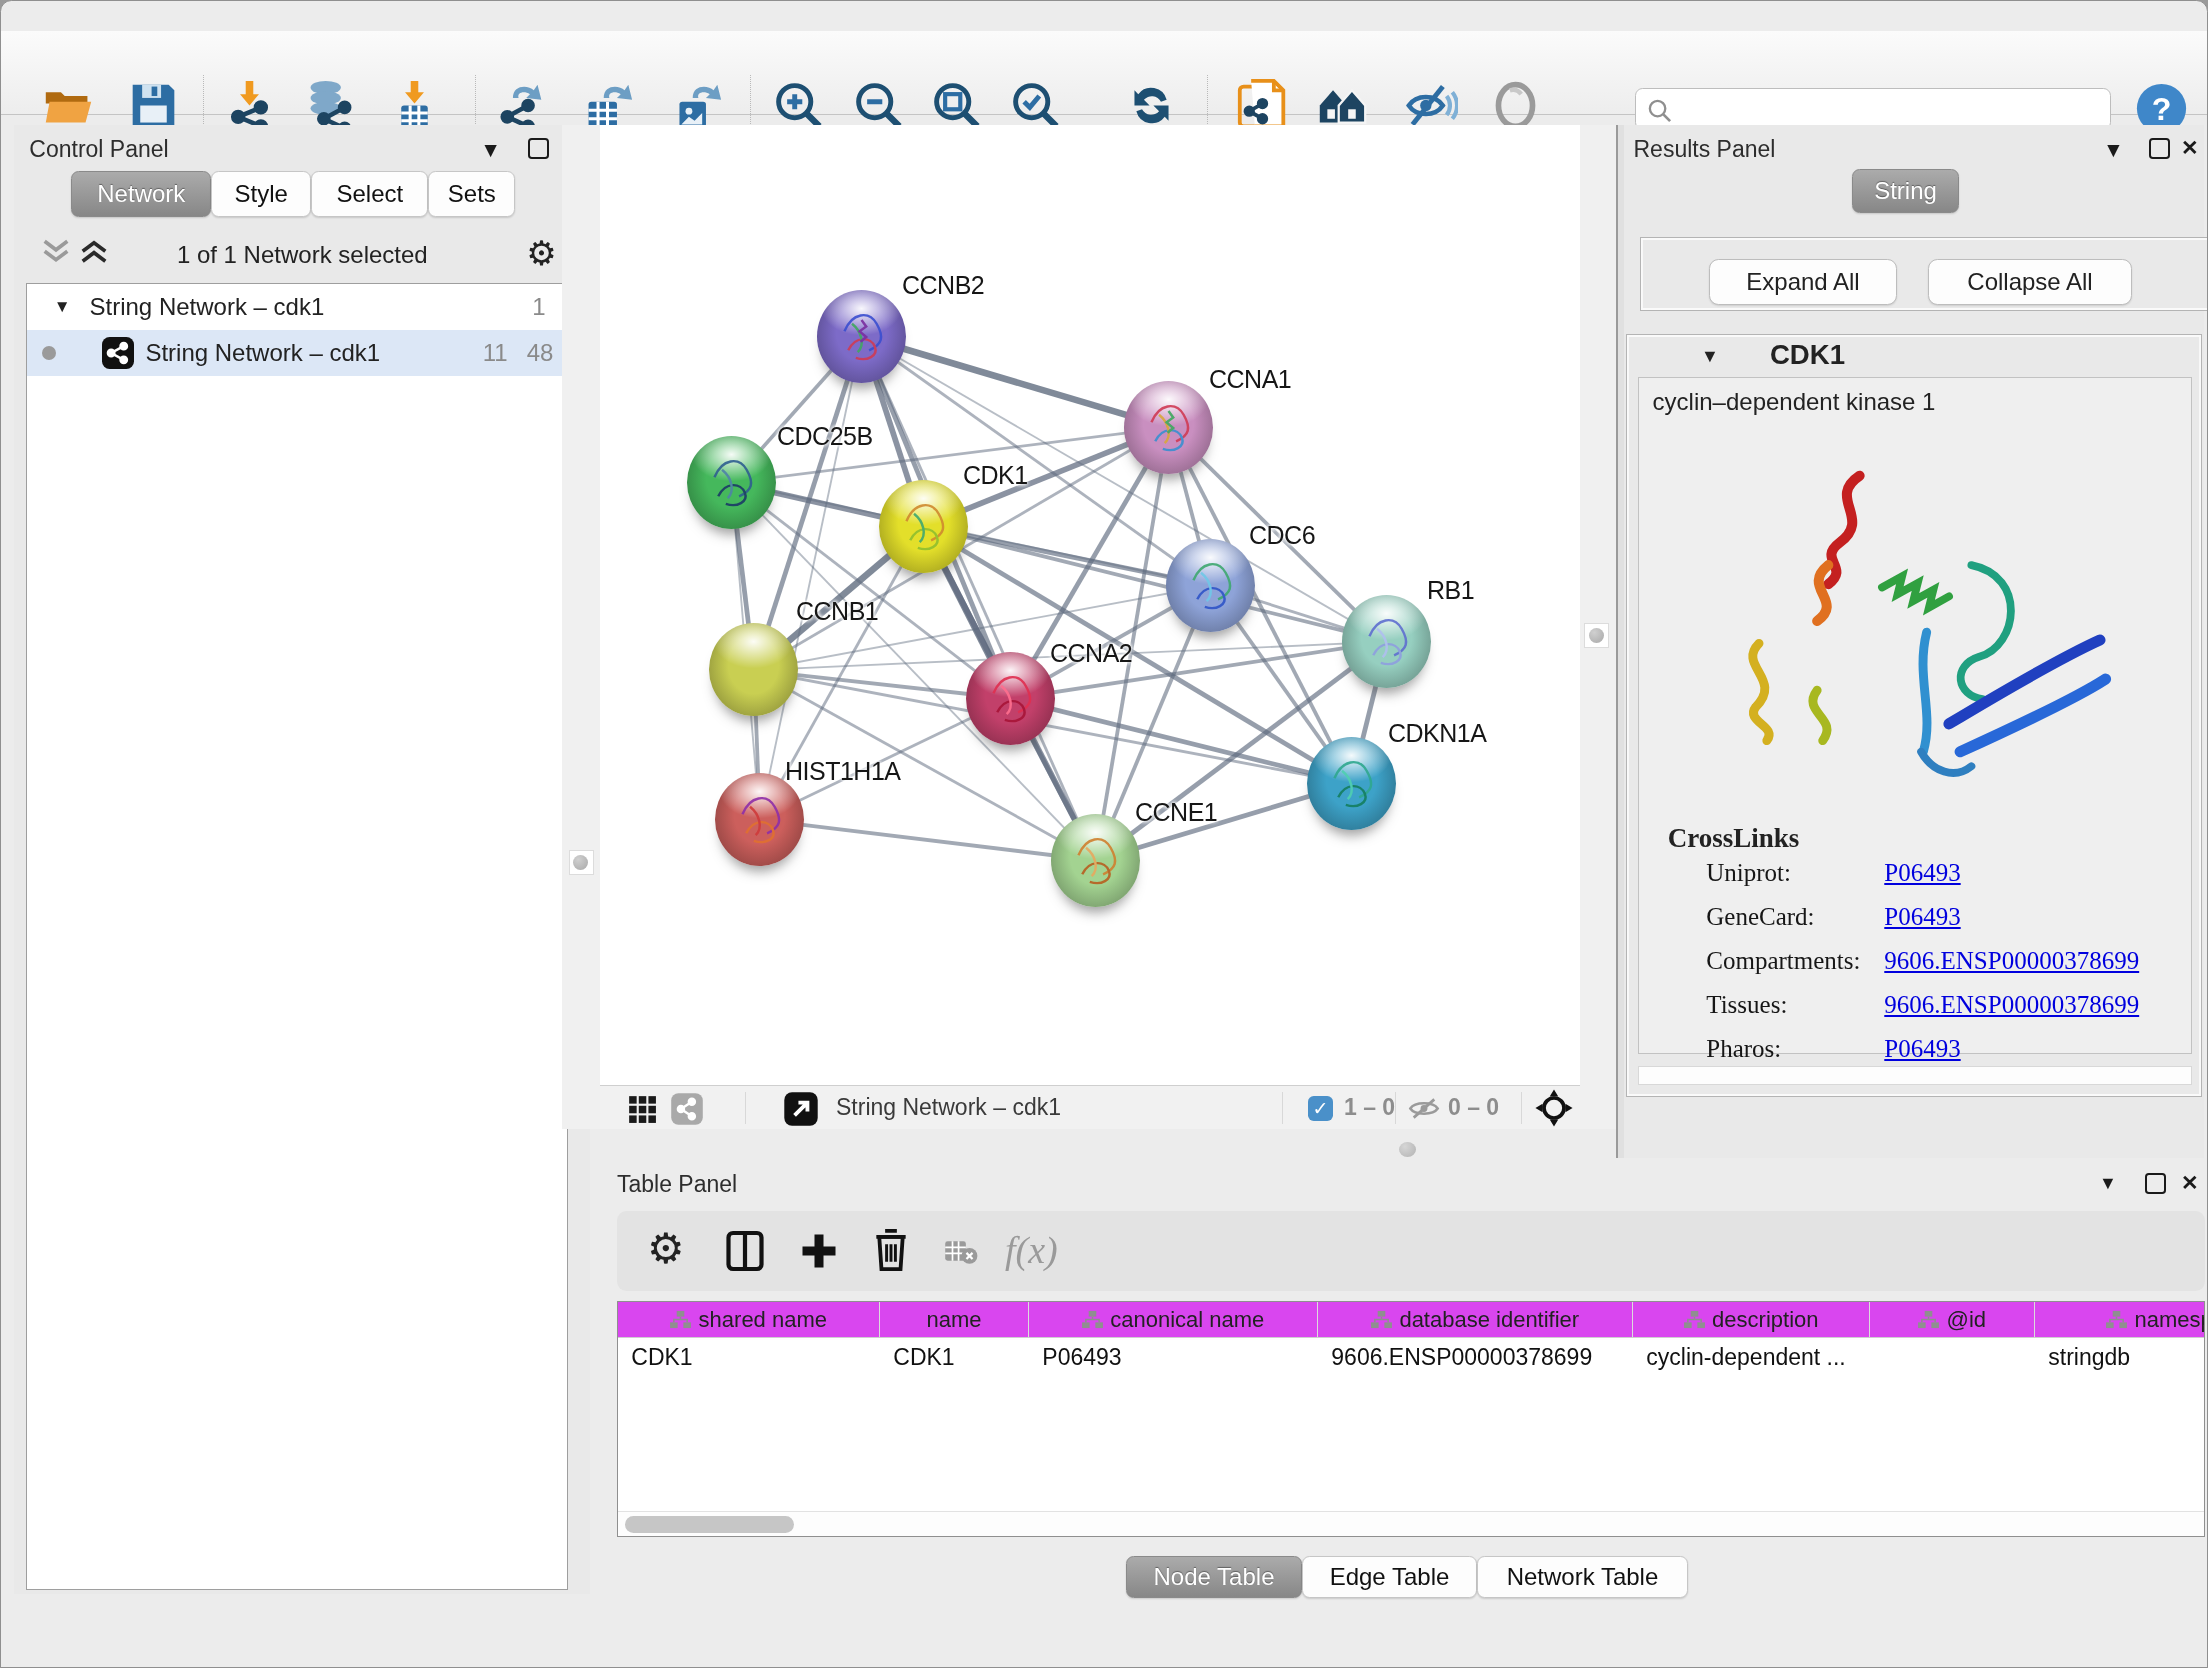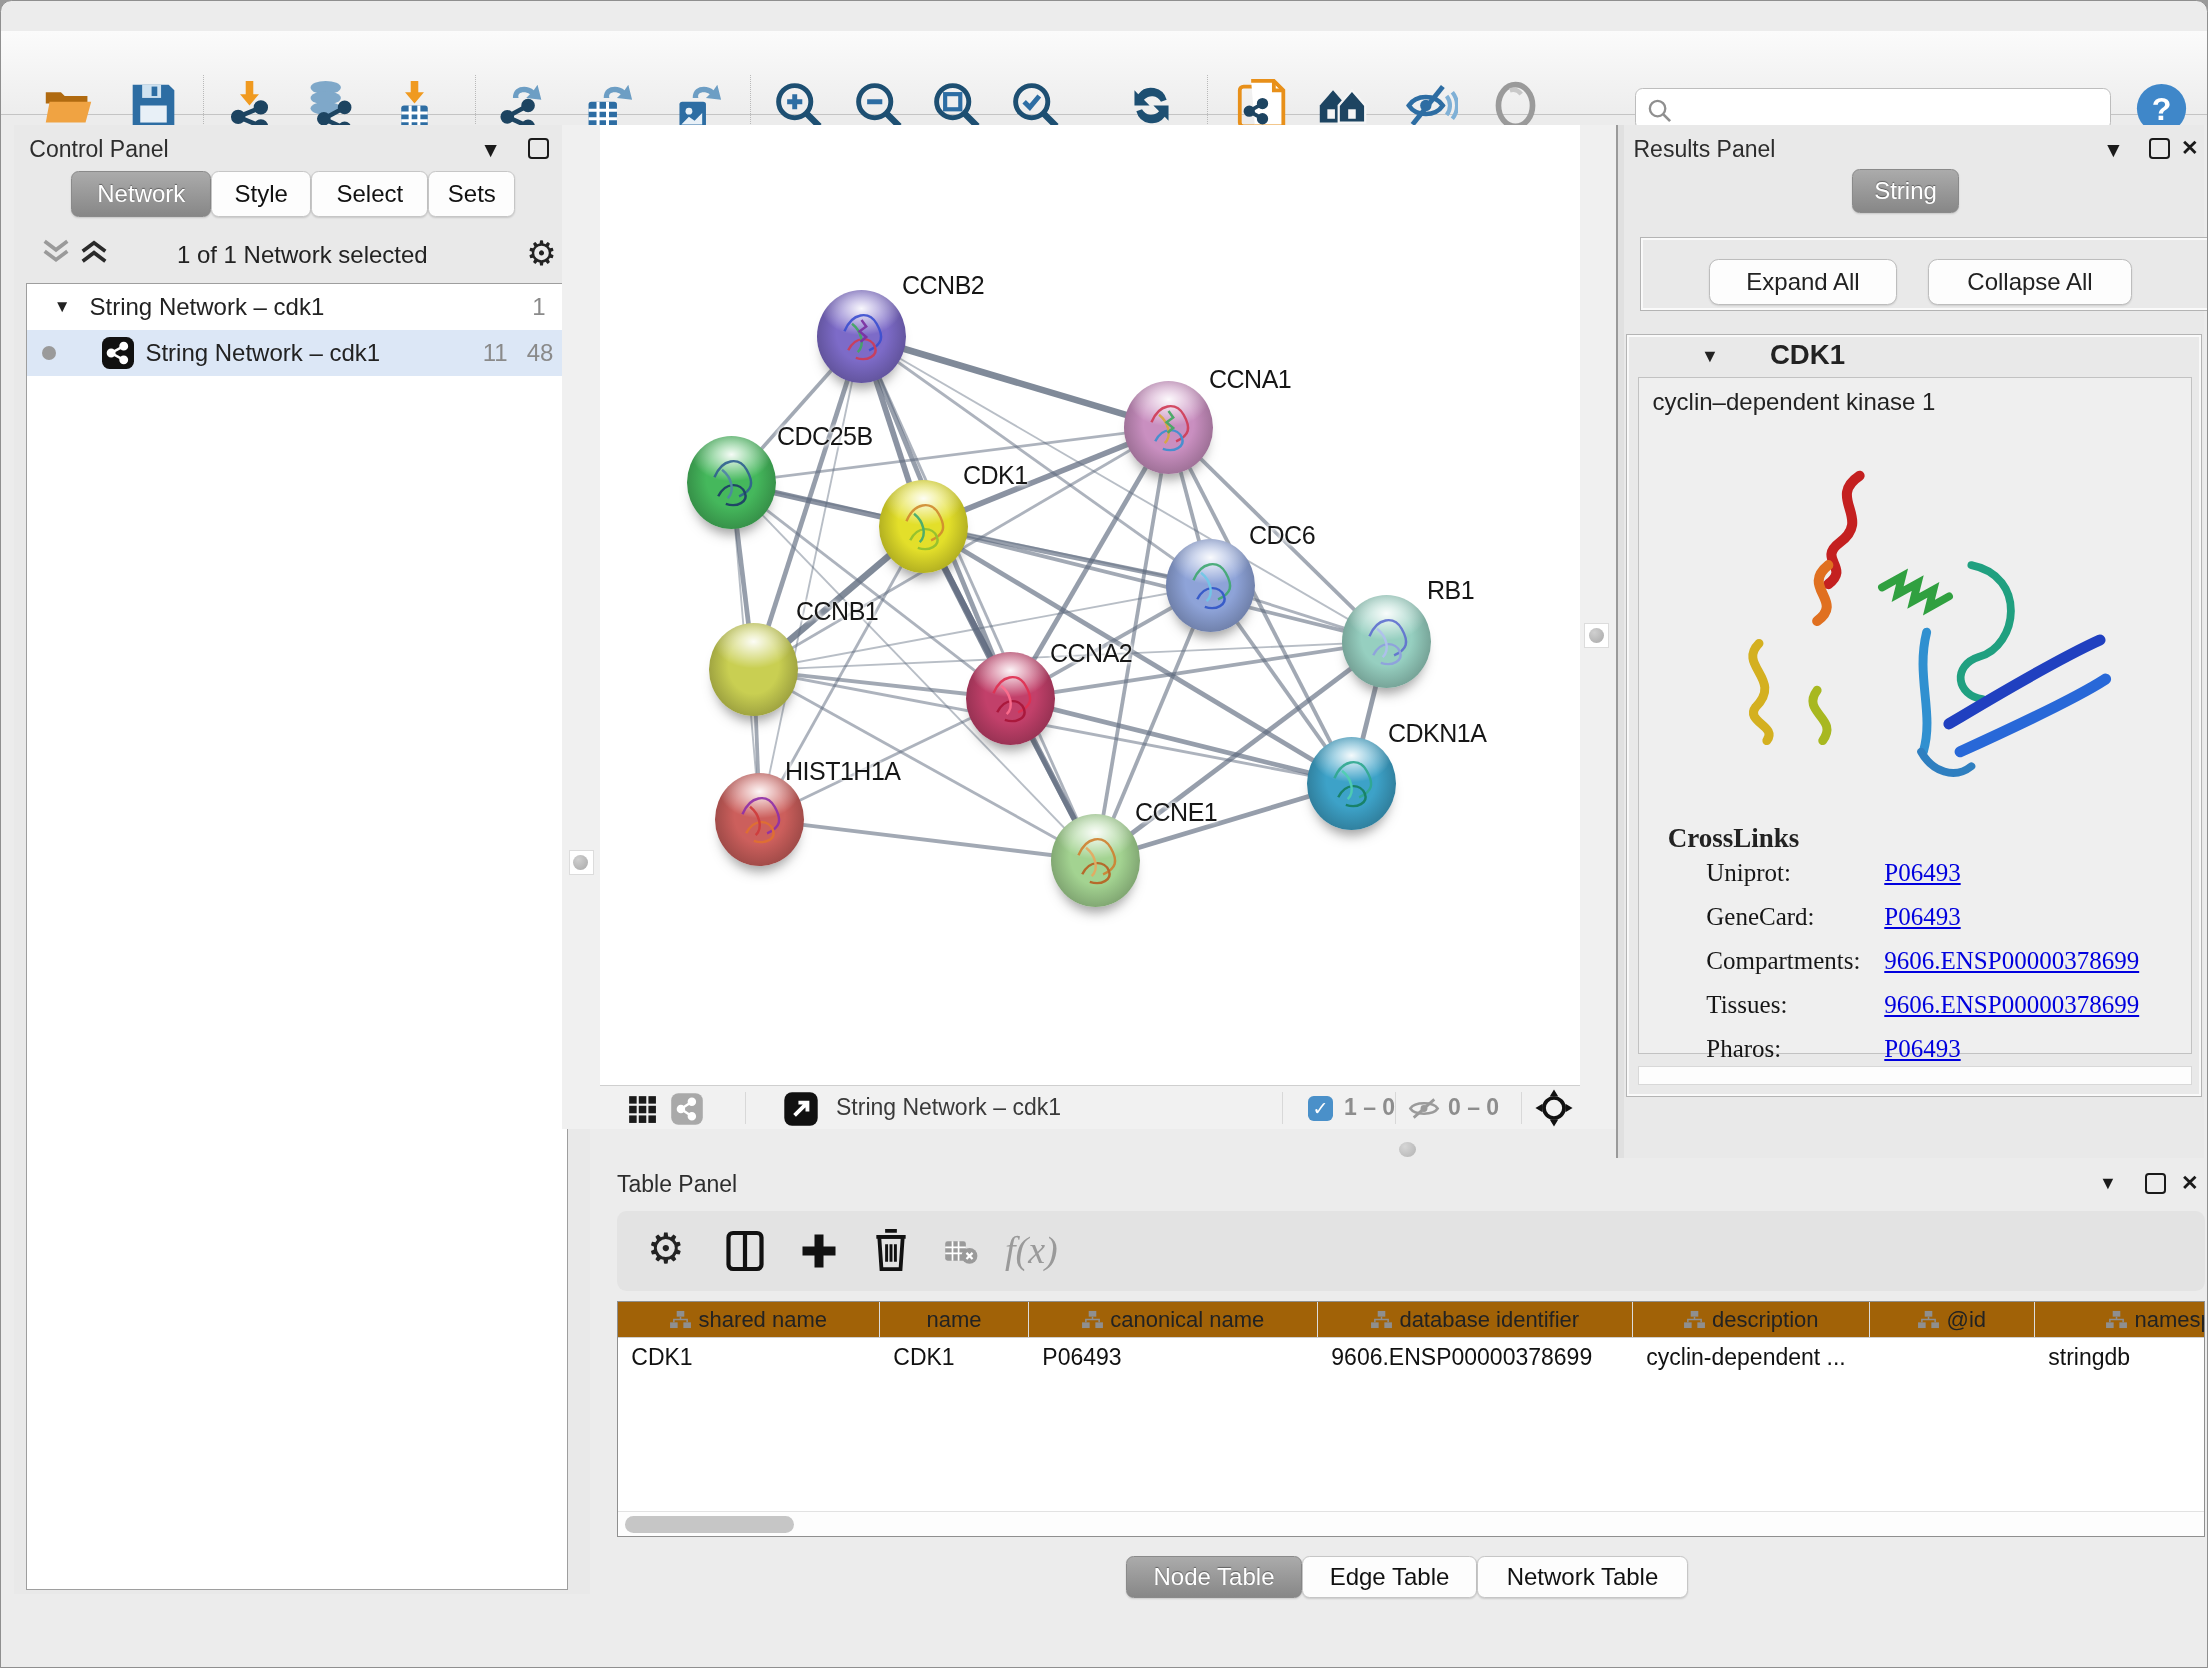--- a/index.html
+++ b/index.html
@@ -62,21 +62,21 @@
   .btn{position:absolute;background:#fdfdfd;border:1.9px solid #bdbdbd;border-radius:9.5px;
     font-size:24px;display:flex;align-items:center;justify-content:center;box-shadow:0 1px 1.9px rgba(0,0,0,.12);}
   .crossrow{position:relative;height:44px;font-family:"Liberation Serif",serif;font-size:25px;}
   .crossrow .lab{position:absolute;left:67px;color:#161616;}
   .crossrow a{position:absolute;left:245px;color:#0000de;text-decoration:underline;}
   
   .tpanel{position:absolute;left:601px;top:1157px;width:1607px;height:453px;background:#ececec;}
   .ttoolbar{position:absolute;left:15px;top:53px;width:1588px;height:80px;background:#e3e3e3;border-radius:9.5px;}
   .table{position:absolute;left:15px;top:143px;width:1588px;height:236px;background:#fff;
     border:1.9px solid #8f8f8f;overflow:hidden;}
-  .thead{display:flex;height:36px;background:#a16207;border-bottom:1.9px solid #cfcfcf;}
+  .thead{display:flex;height:36px;background:#d946ef;border-bottom:1.9px solid #cfcfcf;}
   .th{position:relative;display:flex;align-items:center;justify-content:center;gap:7.6px;
     font-size:22px;color:#222;border-right:1.9px solid #dcdcdc;flex:none;}
   .td{font-size:23px;color:#111;padding:5.7px 0 0 13.3px;flex:none;white-space:nowrap;overflow:hidden;}
   .hscroll{position:absolute;left:0;bottom:0;width:100%;height:25px;background:#fdfdfd;border-top:1px solid #e2e2e2;}
   .hthumb{position:absolute;left:6.7px;top:3.8px;width:169px;height:17px;background:#c6c6c6;border-radius:8.6px;}
   
   .statusbar{position:absolute;left:0;top:1609px;width:100%;height:59px;background:#ececec;border-top:1.9px solid #d4d4d4;}
   .sbtn{position:absolute;background:#fff;border:1.9px solid #b8b8b8;display:flex;align-items:center;justify-content:center;}
   svg{display:block;}
 </style>

